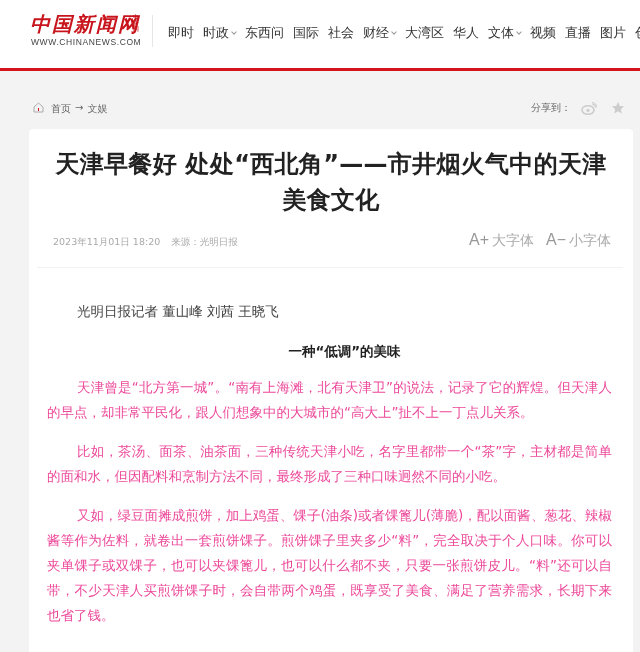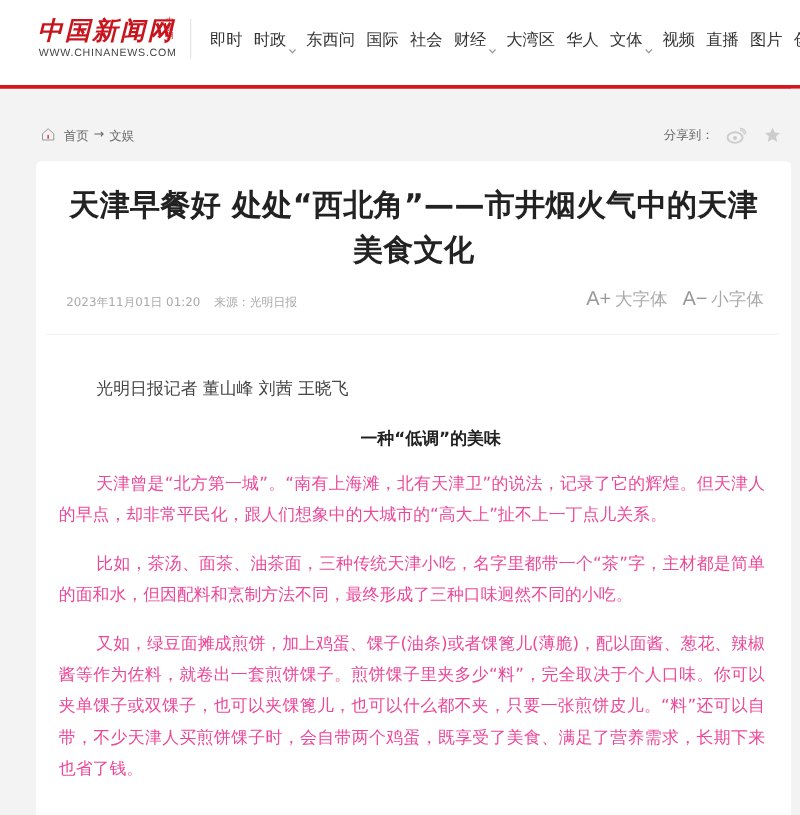--- a/index.html
+++ b/index.html
@@ -9,21 +9,21 @@
   
   .header { position: absolute; left: 0; top: 0; width: 640px; height: 68px; background: #fff; }
   .header-redline { position: absolute; left: 0; top: 68px; width: 640px; height: 3px; background: #d7141e; }
   .logo { position: absolute; left: 30px; top: 13px; width: 122px; height: 36px; }
   .logo-cn { position: absolute; left: 0; top: 0; font-family: "DejaVu Serif", "Liberation Serif", serif; font-weight: bold; font-size: 20px; letter-spacing: 2px; color: #c8141c; font-style: italic; white-space: nowrap; line-height: 22px; }
   .logo-tag { position: absolute; left: 103px; top: 1px; width: 8px; font-size: 6px; line-height: 6px; color: #c8141c; }
   .logo-url { position: absolute; left: 1px; top: 24px; font-family: "Liberation Sans", sans-serif; font-size: 8.5px; letter-spacing: 0.6px; color: #444; white-space: nowrap; }
   .logo-sep { position: absolute; left: 152px; top: 15px; width: 1px; height: 32px; background: #e6e6e6; }
 
   .nav { position: absolute; left: 168px; top: 24px; display: flex; white-space: nowrap; }
-  .nav-item { font-size: 13px; color: #333; margin-right: 9px; display: flex; align-items: flex-end; line-height: 18px; }
+  .nav-item { font-size: 13px; color: #333; margin-right: 9px; display: flex; align-items: center; line-height: 18px; }
   .nav-item .chev { display: inline-block; width: 4px; height: 4px; border-right: 1px solid #999; border-bottom: 1px solid #999; transform: rotate(45deg); margin-left: 3px; margin-top: -2px; }
 
   
   .crumbs { position: absolute; left: 33px; top: 102px; display: flex; font-size: 10px; color: #666; }
   .home-icon { width: 11px; height: 11px; margin-right: 7px; }
   .share { position: absolute; left: 531px; top: 101px; display: flex; align-items: center; font-size: 10px; color: #666; }
   .share svg { margin-left: 10px; }
 
   
   .card { position: absolute; left: 29px; top: 129px; width: 604px; height: 530px; background: #fff; border-radius: 4px 4px 0 0; }
@@ -121,21 +121,21 @@
   </svg>
   <svg width="14" height="14" viewBox="0 0 14 14" style="margin-left:14px;">
     <path d="M7 1 L8.8 5 L13 5.3 L9.8 8.2 L10.8 12.5 L7 10.2 L3.2 12.5 L4.2 8.2 L1 5.3 L5.2 5 Z" fill="#ccc"></path>
   </svg>
 </div>
 
 <div class="card">
   <h1 class="title">天津早餐好 处处“西北角”——市井烟火气中的天津美食文化</h1>
 
   <div class="meta">
-    <span>2023年11月01日 01:20</span>
+    <span>2023年11月01日 18:20</span>
     <span>来源：光明日报</span>
   </div>
 
   <div class="fontsize">
     <div class="fs-btn">
       <span class="fs-glyph">A+</span>
       <span class="fs-label">大字体</span>
     </div>
     <div class="fs-btn">
       <span class="fs-glyph">A−</span>

